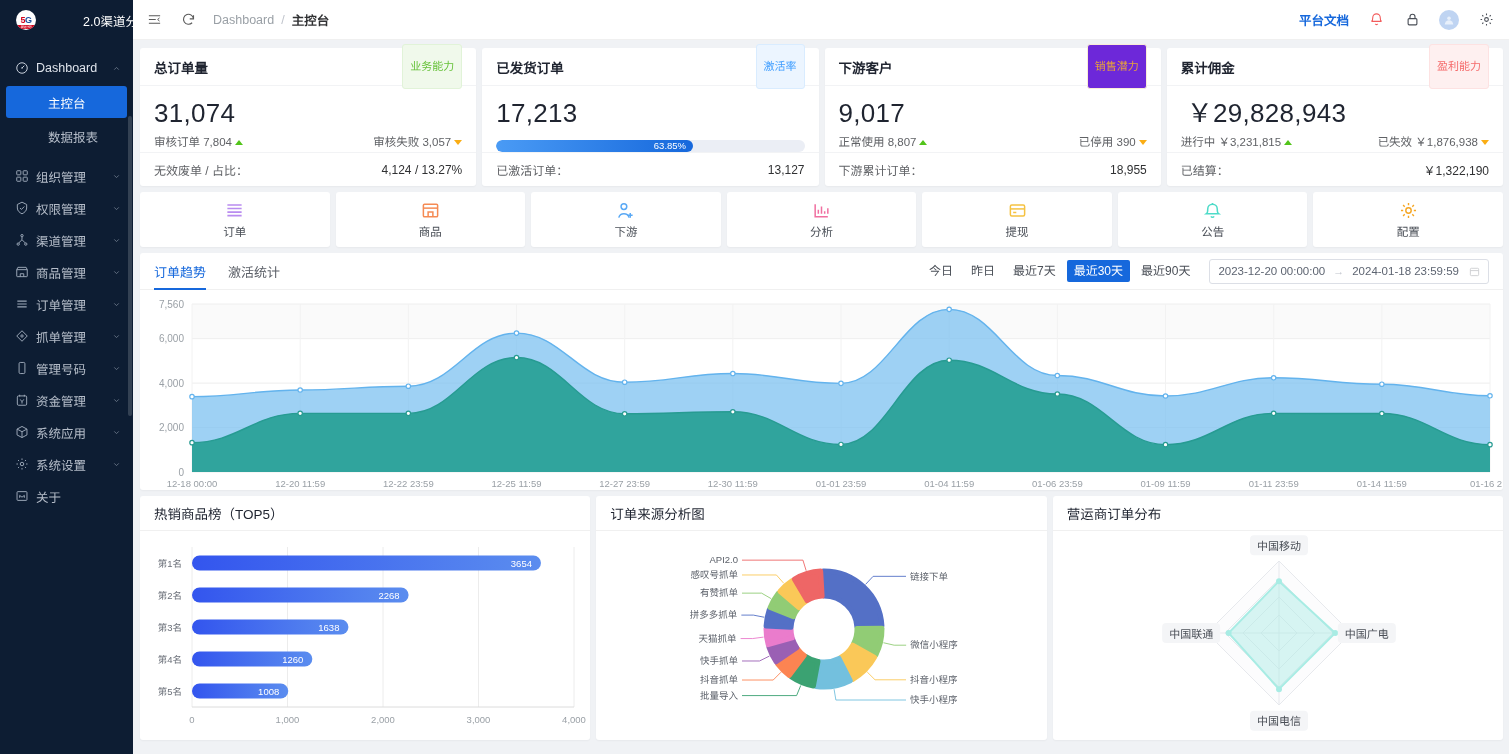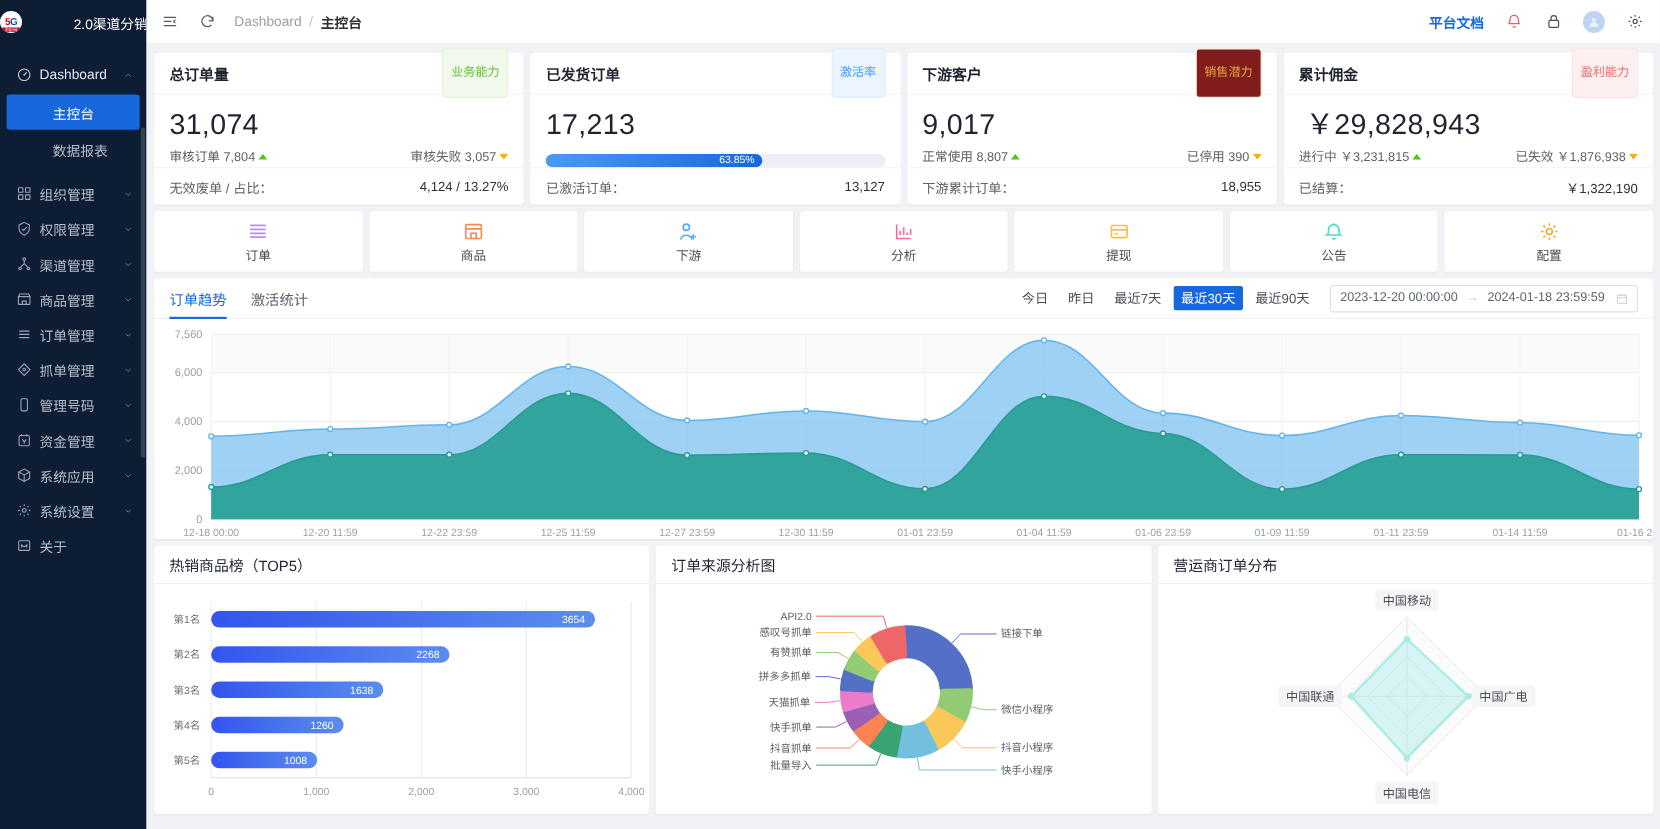--- a/index.html
+++ b/index.html
@@ -17,21 +17,21 @@
   
   .sidebar {
     width: 133px; height: 754px;
     background: #0d1d33;
     flex: 0 0 133px;
     position: relative;
     overflow: hidden;
   }
   .brand {
     height: 40px; display: flex; align-items: center;
-    padding-left: 0; gap: 7px;
+    padding-left: 16px; gap: 7px;
   }
   .brand-logo {
     width: 20px; height: 20px; border-radius: 50%;
     background: #fff; display: flex; align-items: center; justify-content: center;
     flex: 0 0 20px; overflow: hidden;
     position: relative;
   }
   .brand-logo .lg-txt {
     font-size: 9px; font-weight: bold; color: #d0021b; line-height: 1;
     letter-spacing: -0.5px;
@@ -111,21 +111,21 @@
     height: 38px; display: flex; align-items: center; padding: 0 14px;
     border-bottom: 1px solid #f2f3f5;
   }
   .sc-title { font-size: 13.5px; font-weight: 700; color: #1f2430; }
   .sc-tag {
     margin-left: auto; font-size: 11px; padding: 14px 7px; border-radius: 3px;
     border: 1px solid transparent; line-height: 1.3;
   }
   .tag-green { background:#f0f9eb; color:#67c23a; border-color:#e1f3d8; }
   .tag-blue  { background:#ecf5ff; color:#409eff; border-color:#d9ecff; }
-  .tag-orange{ background:#7f1d1d; color:#e6a23c; border-color:#faecd8; }
+  .tag-orange{ background:#6d28d9; color:#e6a23c; border-color:#faecd8; }
   .tag-red   { background:#fef0f0; color:#f56c6c; border-color:#fde2e2; }
 
   .sc-body { padding: 11px 14px 9px 14px; height: 66px; }
   .sc-value { font-size: 26px; font-weight: 400; color: #1f2430; letter-spacing: .3px; line-height: 1.25; }
   .sc-value.yen { padding-left: 6px; }
   .sc-sub { display: flex; align-items: center; margin-top: 3px; font-size: 11.5px; color: #606266; }
   .sc-sub .right { margin-left: auto; }
   .tri { display:inline-block; width:0; height:0; margin-left:3px; vertical-align: middle; }
   .tri-up { border-left:4px solid transparent; border-right:4px solid transparent; border-bottom:5px solid #52c41a; }
   .tri-dn { border-left:4px solid transparent; border-right:4px solid transparent; border-top:5px solid #faad14; }

